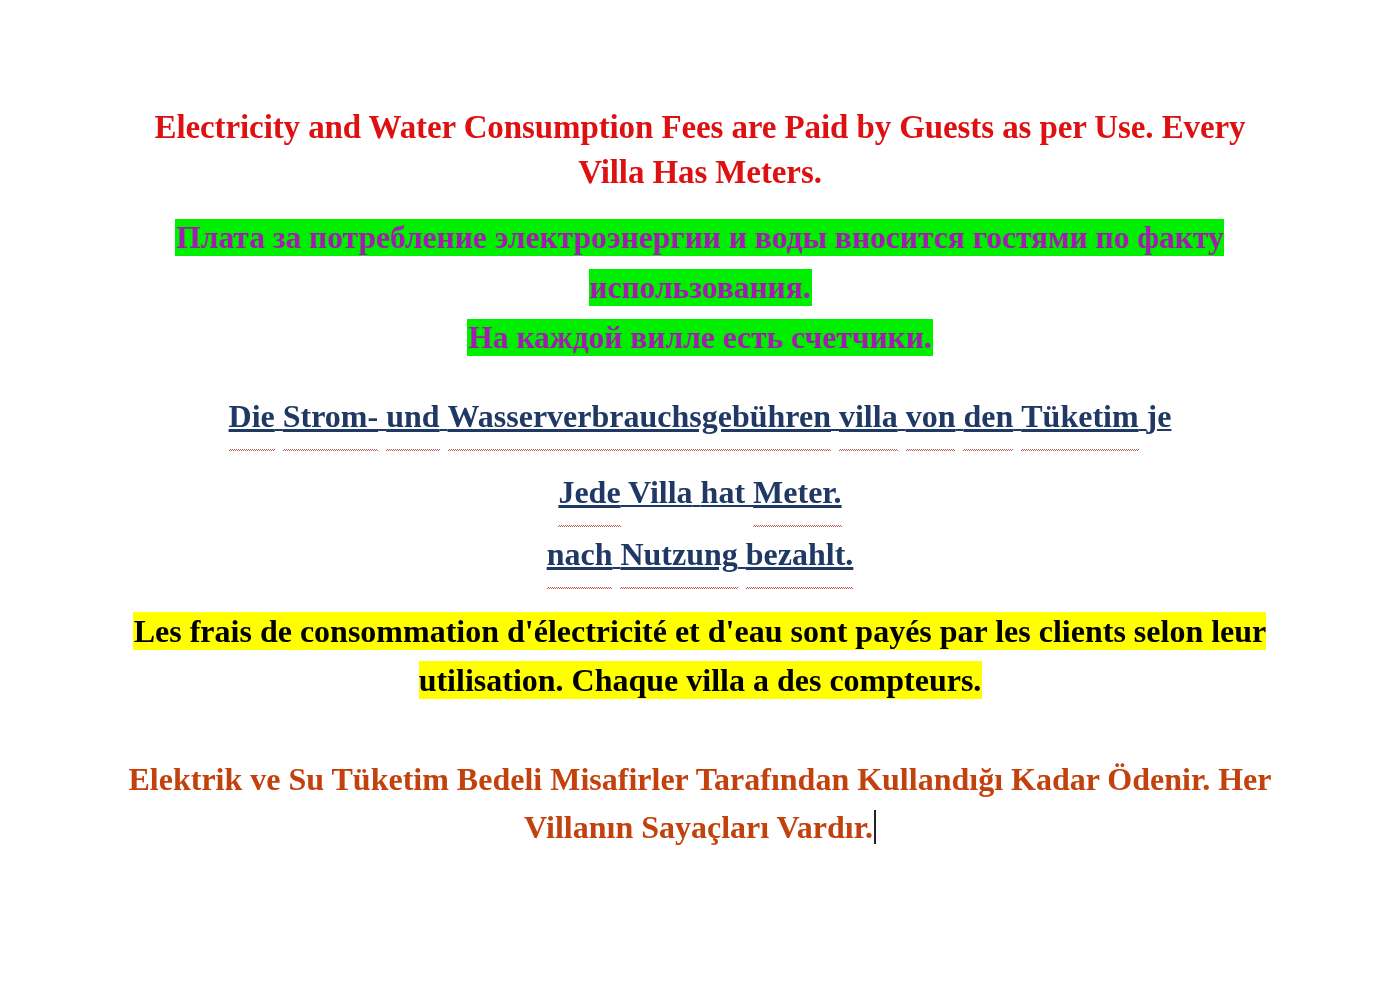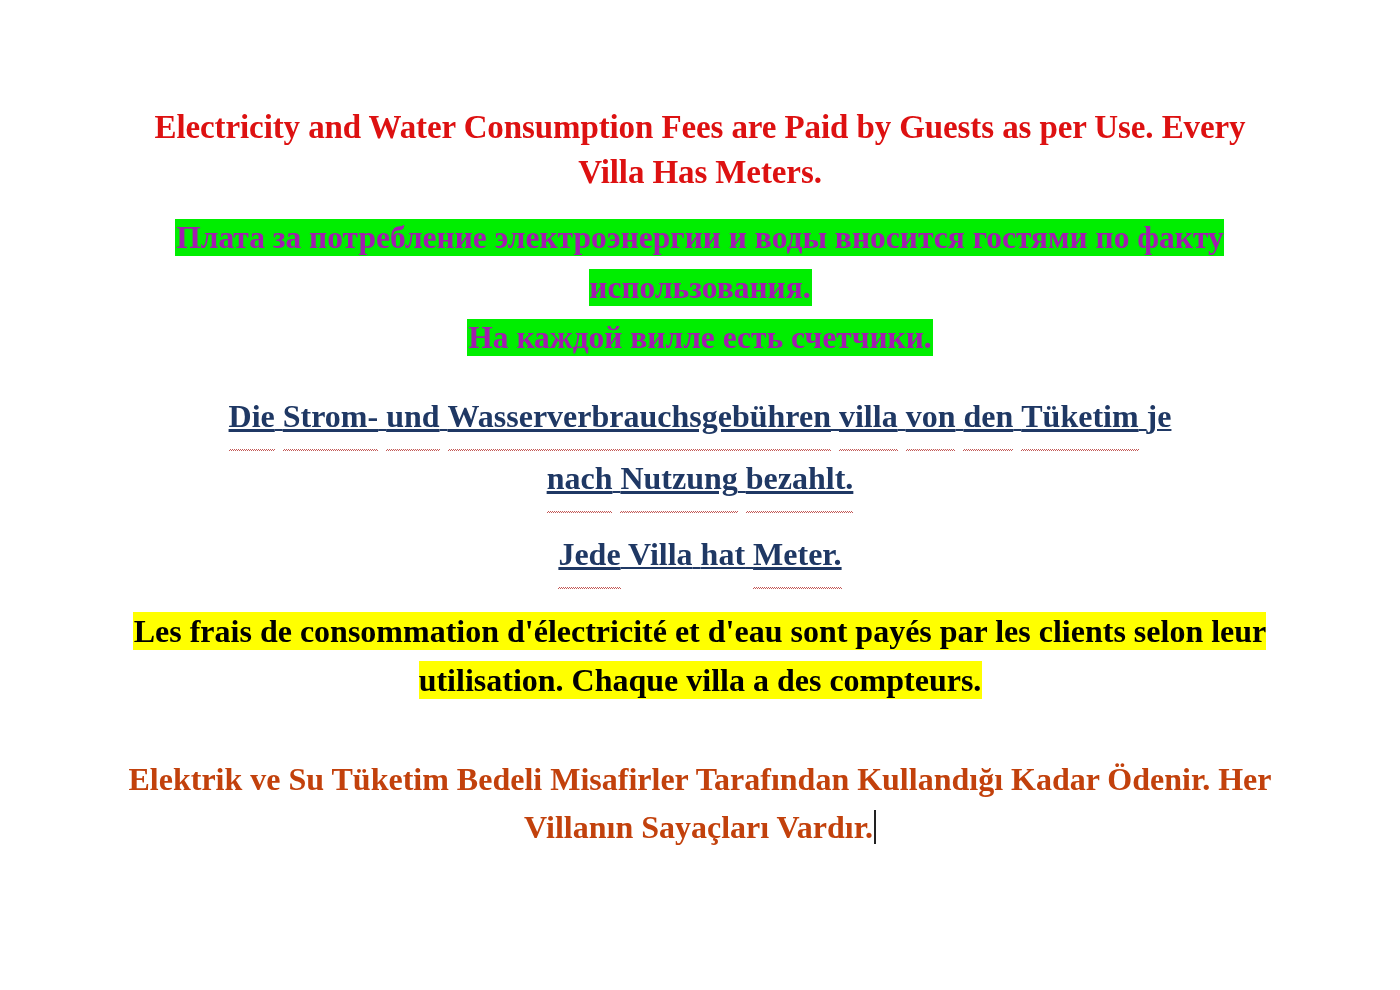--- a/index.html
+++ b/index.html
@@ -143,31 +143,31 @@
     <span class="sq">Strom-</span>
     <span class="sq">und</span>
     <span class="sq">Wasserverbrauchsgebühren</span>
     <span class="sq">villa</span>
     <span class="sq">von</span>
     <span class="sq">den</span>
     <span class="sq">Tüketim</span>
     <span>je</span>
   </p>
 
-  <p class="para p-de2">
-    <span class="sq">nach</span>
-    <span class="sq">Nutzung</span>
-    <span class="sq">bezahlt.</span>
-  </p>
-
   <p class="para p-de1" style="margin-top:22px;">
     <span class="sq">Jede</span>
     <span>Villa</span>
     <span>hat</span>
     <span class="sq">Meter.</span>
+  </p>
+
+  <p class="para p-de2">
+    <span class="sq">nach</span>
+    <span class="sq">Nutzung</span>
+    <span class="sq">bezahlt.</span>
   </p>
 
   <p class="para p-fr hl-yellow">
     <span class="txt">Les frais de consommation d'électricité et d'eau sont payés par les clients selon leur utilisation. Chaque villa a des compteurs.</span>
   </p>
 
   <p class="para p-tr">
     <span class="txt">Elektrik ve Su Tüketim Bedeli Misafirler Tarafından Kullandığı Kadar Ödenir. Her Villanın Sayaçları Vardır.</span><span class="caret"></span>
   </p>
 

